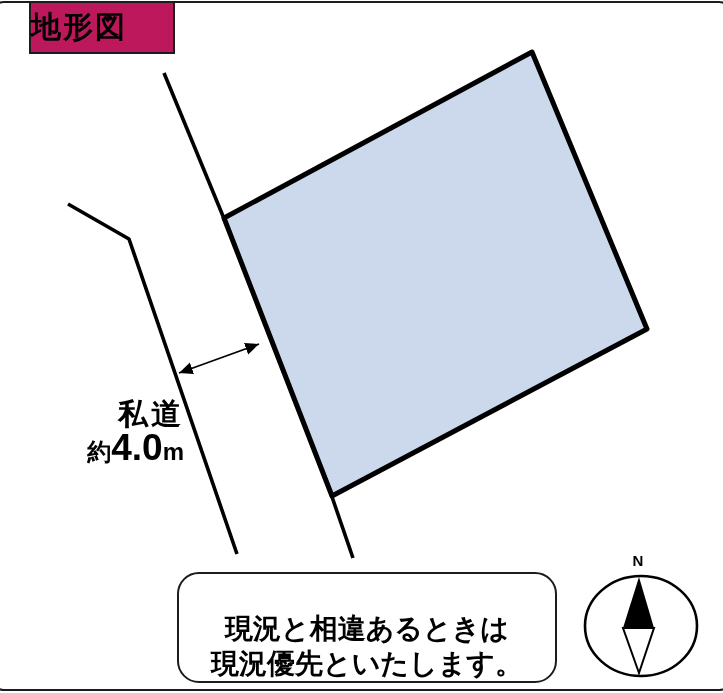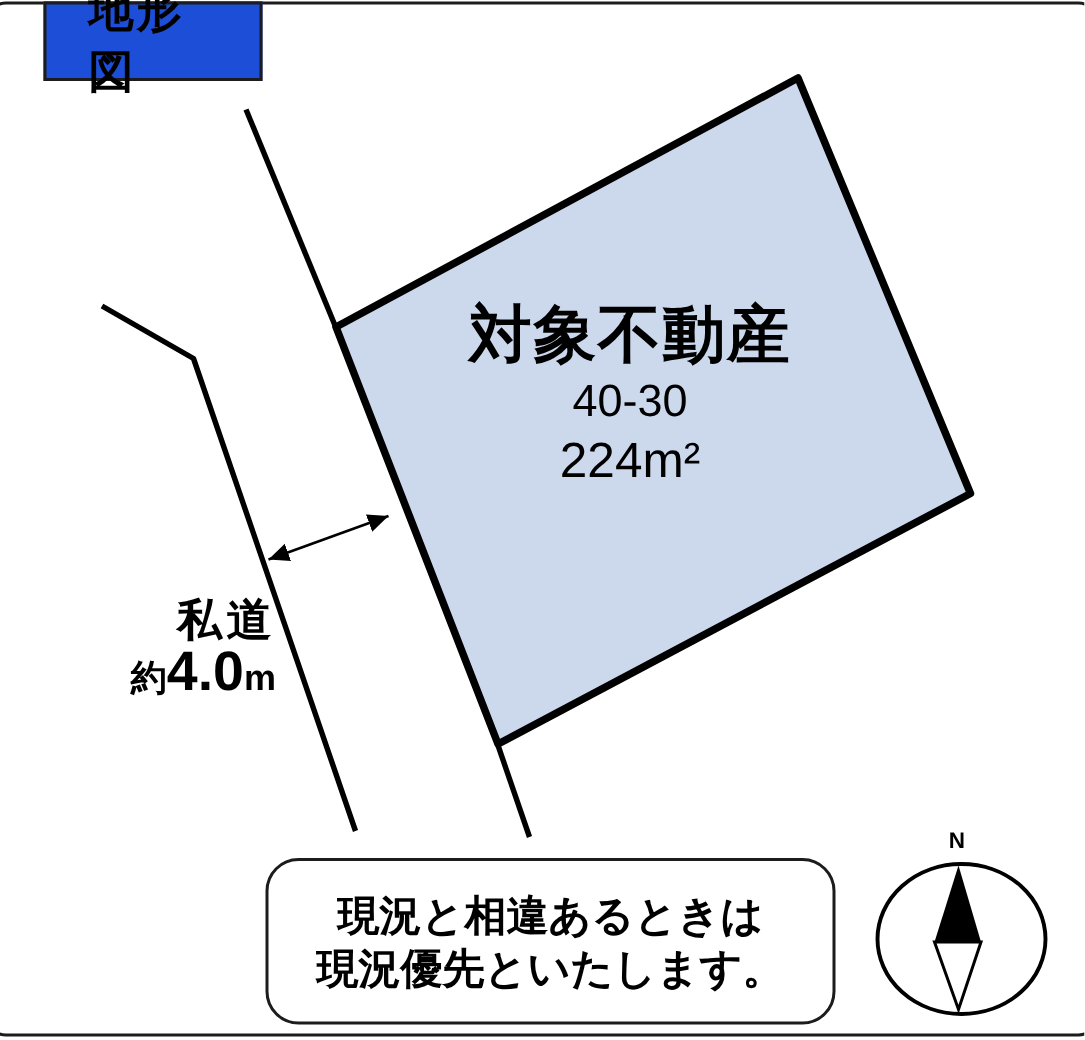--- a/index.html
+++ b/index.html
@@ -12,24 +12,24 @@
     color:#000;
   }
   .outer-border{
     position:absolute;left:-10px;top:1px;right:-10px;bottom:2px;
     border:2.5px solid #1c1c1c;border-radius:14px;
     pointer-events:none;
   }
   .diagram-svg{position:absolute;left:0;top:0;width:723px;height:693px;}
   .title-box{
     position:absolute;left:29px;top:1px;width:146px;height:53px;
-    background:#1d4ed8;border:2.5px solid #1c1c1c;box-sizing:border-box;
+    background:#be185d;border:2.5px solid #1c1c1c;box-sizing:border-box;
     display:flex;align-items:center;justify-content:flex-start;
     padding-right:26px;
-    font-size:30px;font-weight:600;letter-spacing:2px;padding-left:28px;
+    font-size:30px;font-weight:600;letter-spacing:2px;
   }
   .parcel-labels{
     position:absolute;left:300px;top:202px;width:240px;
     text-align:center;line-height:1.0;
   }
   .parcel-name{font-size:42px;font-weight:700;letter-spacing:1px;white-space:nowrap;}
   .parcel-lot{font-size:30px;font-weight:500;margin-top:9px;}
   .parcel-area{font-size:33px;font-weight:500;margin-top:7px;white-space:nowrap;}
   .road-labels{
     position:absolute;left:34px;top:399px;width:150px;
@@ -37,21 +37,21 @@
   }
   .road-name{font-size:30px;font-weight:700;letter-spacing:3px;}
   .road-width{margin-top:0;white-space:nowrap;font-weight:700;}
   .road-width .prefix{font-size:24px;}
   .road-width .value{font-size:37px;}
   .road-width .unit{font-size:24px;}
   .note-box{
     position:absolute;left:177px;top:572px;width:380px;height:111px;
     box-sizing:border-box;border:2.5px solid #1c1c1c;border-radius:22px;
     background:#fff;
-    display:flex;flex-direction:column;align-items:center;justify-content:center;
+    display:flex;flex-direction:column;align-items:center;justify-content:flex-end;
     font-size:28px;font-weight:700;line-height:1.25;letter-spacing:0px;
     white-space:nowrap;
   }
   .compass-n{
     position:absolute;left:627px;top:552px;width:22px;
     text-align:center;font-size:15px;font-weight:700;
   }
 </style>
 </head>
 <body>
@@ -79,25 +79,20 @@
       <ellipse cx="641" cy="626" rx="56" ry="50" fill="#ffffff" stroke="#000" stroke-width="2.6"></ellipse>
       <polygon points="623,628 654,628 639,673" fill="#ffffff" stroke="#000" stroke-width="2"></polygon>
       <polygon points="639,577 623,628 654,628" fill="#000000"></polygon>
     </g>
   </svg>
 
   <div class="title-box">
     <span>地形図</span>
   </div>
 
-  <div class="parcel-labels">
-    <div class="parcel-name">対象不動産</div>
-    <div class="parcel-lot">40-30</div>
-    <div class="parcel-area"><span>224</span><span>m²</span></div>
-  </div>
 
   <div class="road-labels">
     <div class="road-name">私道</div>
     <div class="road-width"><span class="prefix">約</span><span class="value">4.0</span><span class="unit">m</span></div>
   </div>
 
   <div class="note-box">
     <div>現況と相違あるときは</div>
     <div>現況優先といたします。</div>
   </div>

